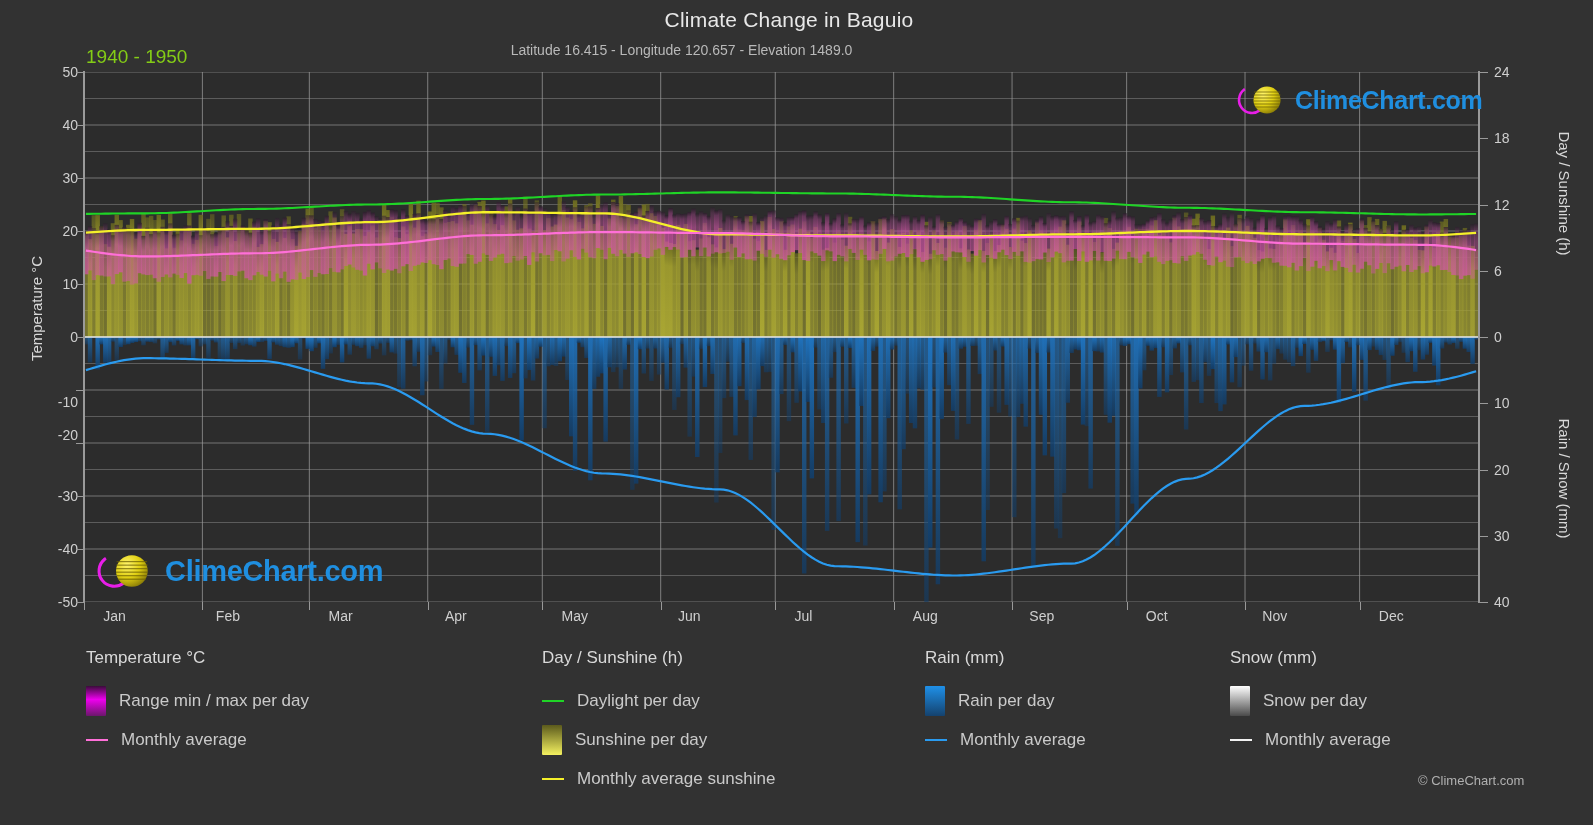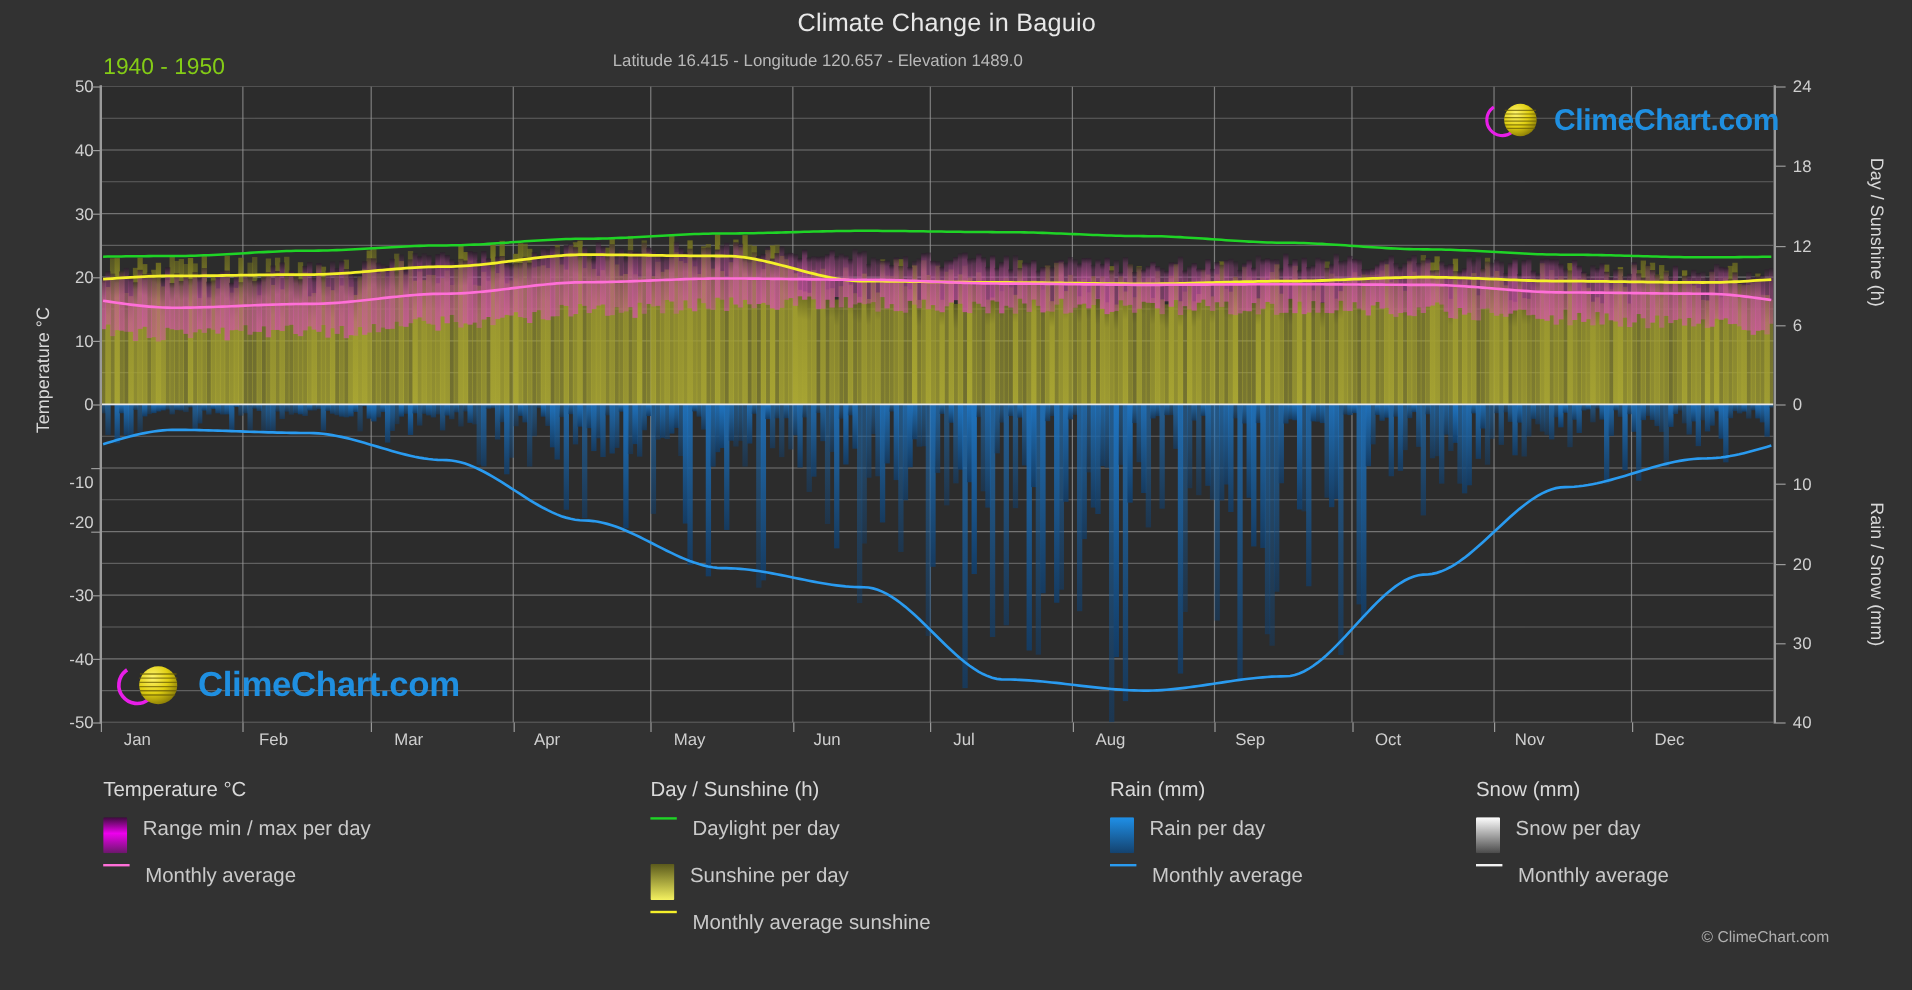--- a/index.html
+++ b/index.html
@@ -61,21 +61,21 @@
   .watermark{position:absolute;display:flex;align-items:center;}
   #watermark-top{left:1233px;top:80px;}
   #watermark-bottom{left:92px;top:547px;}
   .wm-text{color:#1f8fe0;font-weight:600;letter-spacing:-.3px;}
   #watermark-top .wm-text{font-size:25px;margin-left:4px;}
   #watermark-bottom .wm-text{font-size:29px;margin-left:5px;}
   
   #legend{position:absolute;left:0;top:648px;width:1593px;height:177px;}
   .legend-col{position:absolute;top:0;}
   .legend-head{font-size:17px;color:#d9d9d9;margin-bottom:13px;}
-  .legend-row{display:flex;align-items:flex-start;height:39px;}
+  .legend-row{display:flex;align-items:center;height:39px;}
   .legend-label{font-size:17px;color:#cacaca;margin-left:13px;}
   .sw-box{width:20px;height:30px;border-radius:1px;flex:none;}
   .sw-line{width:22px;height:0;border-top:2px solid #fff;flex:none;margin:0 0 0 0;}
   #copyright{position:absolute;left:1418px;top:773px;font-size:13px;color:#b0b0b0;}
 </style>
 </head>
 <body>
 
 <div id="chart-title">Climate Change in Baguio</div>
 <div id="chart-subtitle">Latitude 16.415 - Longitude 120.657 - Elevation 1489.0</div>

